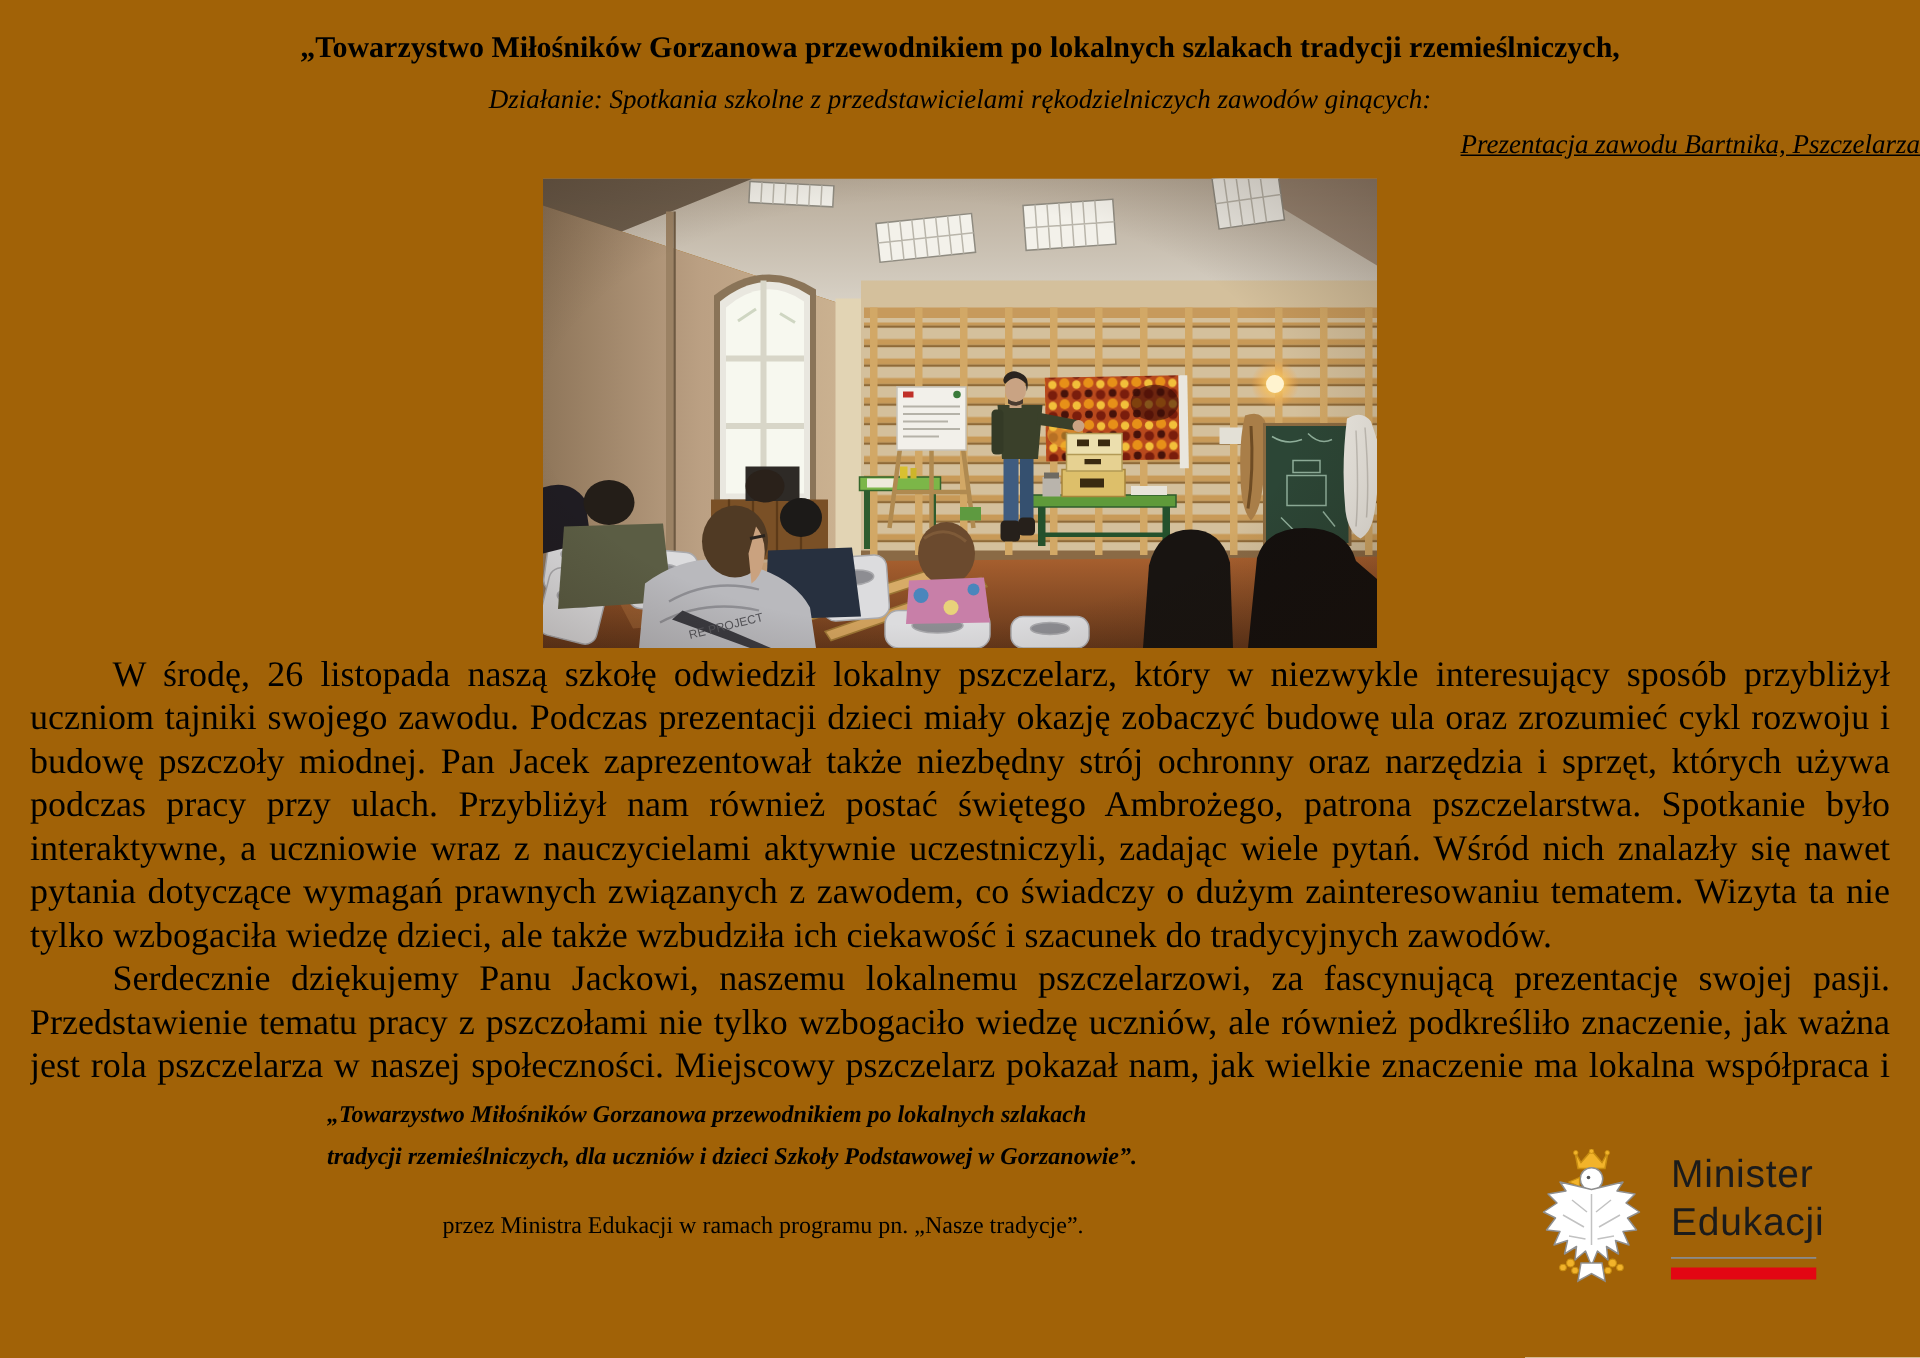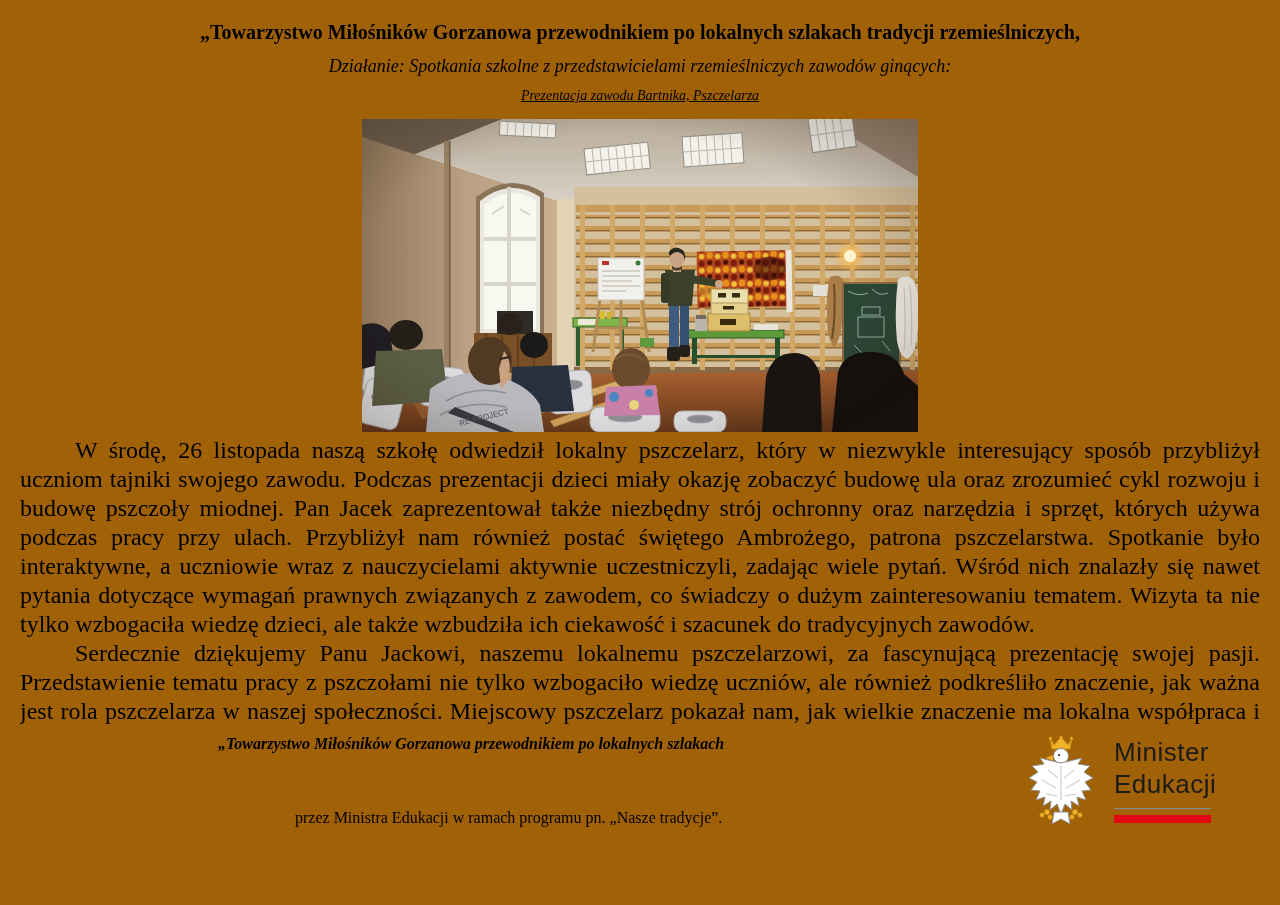--- a/index.html
+++ b/index.html
@@ -1,47 +1,47 @@
 <!DOCTYPE html>
 <html><head>
 <meta charset="utf-8">
 <style>
   html,body{margin:0;padding:0;background:#fff;}
   .page{position:relative;width:1280px;height:905px;background:#a16207;
         font-family:"Liberation Serif",serif;color:#000;overflow:hidden;}
   .hdr{text-align:center;padding-top:13px;}
   .title-line{font-weight:bold;font-size:20px;line-height:38px;margin:0;}
   .action-line{font-style:italic;font-size:18px;line-height:30px;margin:0;}
-  .event-line{font-style:italic;font-size:14px;line-height:30px;margin:0;}
+  .event-line{font-style:italic;font-size:18px;line-height:30px;margin:0;text-align:right;}
   .event-line span{text-decoration:underline;}
   .photo-wrap{width:556px;margin:8px auto 0;}
   .photo-wrap svg{display:block;}
   .bodytext{margin:4px 20px 0;font-size:24px;line-height:29px;text-align:justify;
             height:290px;overflow:hidden;}
   .bodytext p{margin:0;text-indent:55px;}
   .bodytext p.lastline{text-indent:10px;text-align:left;}
   .closing{width:640px;margin:4px 0 0 218px;text-align:left;font-weight:bold;
            font-style:italic;font-size:16px;line-height:28px;height:56px;overflow:hidden;}
   .closing p{margin:0;}
   .funding{margin:18px 0 0 295px;font-size:16px;line-height:28px;}
   .funding p{margin:0;}
-  .logo{position:absolute;left:1026px;top:734px;width:195px;height:110px;}
+  .logo{position:absolute;left:1026px;top:764px;width:195px;height:110px;}
   .eagle{position:absolute;left:2px;top:2px;}
   .logo-text{position:absolute;left:88px;top:2px;font-family:"Liberation Sans",sans-serif;
              font-size:26px;line-height:32px;color:#1b1b1b;letter-spacing:0.5px;}
   .logo-rule{position:absolute;left:88px;top:74px;}
 </style>
 </head>
 <body>
 
 <div class="page">
 
   <div class="hdr">
     <p class="title-line">„Towarzystwo Miłośników Gorzanowa przewodnikiem po lokalnych szlakach tradycji rzemieślniczych,</p>
-    <p class="action-line">Działanie: Spotkania szkolne z przedstawicielami rzemieślniczych zawodów ginących:</p>
+    <p class="action-line">Działanie: Spotkania szkolne z przedstawicielami rękodzielniczych zawodów ginących:</p>
     <p class="event-line"><span>Prezentacja zawodu Bartnika, Pszczelarza</span></p>
   </div>
 
   <div class="photo-wrap">
     <svg width="556" height="313" viewBox="0 0 556 313">
       <defs>
         <linearGradient id="gceil" x1="0" y1="0" x2="0" y2="1">
           <stop offset="0" stop-color="#b8ab99"></stop>
             <stop offset="1" stop-color="#d9d3c8"></stop>
         </linearGradient>
@@ -287,20 +287,21 @@
   </div>
 
   <div class="bodytext">
     <p>W środę, 26 listopada naszą szkołę odwiedził lokalny pszczelarz, który w niezwykle interesujący sposób przybliżył uczniom tajniki swojego zawodu. Podczas prezentacji dzieci miały okazję zobaczyć budowę ula oraz zrozumieć cykl rozwoju i budowę pszczoły miodnej. Pan Jacek zaprezentował także niezbędny strój ochronny oraz narzędzia i sprzęt, których używa podczas pracy przy ulach. Przybliżył nam również postać świętego Ambrożego, patrona pszczelarstwa. Spotkanie było interaktywne, a uczniowie wraz z nauczycielami aktywnie uczestniczyli, zadając wiele pytań. Wśród nich znalazły się nawet pytania dotyczące wymagań prawnych związanych z zawodem, co świadczy o dużym zainteresowaniu tematem. Wizyta ta nie tylko wzbogaciła wiedzę dzieci, ale także wzbudziła ich ciekawość i szacunek do tradycyjnych zawodów.</p>
     <p>Serdecznie dziękujemy Panu Jackowi, naszemu lokalnemu pszczelarzowi, za fascynującą prezentację swojej pasji.  Przedstawienie tematu pracy z pszczołami nie tylko wzbogaciło  wiedzę uczniów, ale również podkreśliło znaczenie, jak ważna jest rola pszczelarza w naszej społeczności.  Miejscowy pszczelarz  pokazał nam, jak wielkie znaczenie ma lokalna współpraca i troska o środowisko. Jesteśmy wdzięczni za podzielenie się swoją pasją i doświadczeniem pszczelarskim z nami.</p>
     <p class="lastline">Teraz miód będzie jeszcze bardziej nam  smakować...</p>
   </div>
 
   <div class="closing">
     <p>„Towarzystwo Miłośników Gorzanowa przewodnikiem po lokalnych szlakach</p>
+    <p>tradycji rzemieślniczych, dla uczniów i dzieci Szkoły Podstawowej w Gorzanowie”.</p>
   </div>
 
   <div class="funding">
     <p>przez Ministra Edukacji w ramach programu pn. „Nasze tradycje”.</p>
   </div>
 
   <div class="logo">
     <svg class="eagle" width="66" height="94" viewBox="0 0 66 94">
       <polygon points="22,2 26,9 33,1 40,9 44,2 42,13 24,13" fill="#f2b32a" stroke="#c88d12" stroke-width="1"></polygon>
       <circle cx="22.5" cy="2.5" r="1.5" fill="#f2b32a" stroke="#c88d12" stroke-width="0.6"></circle>

